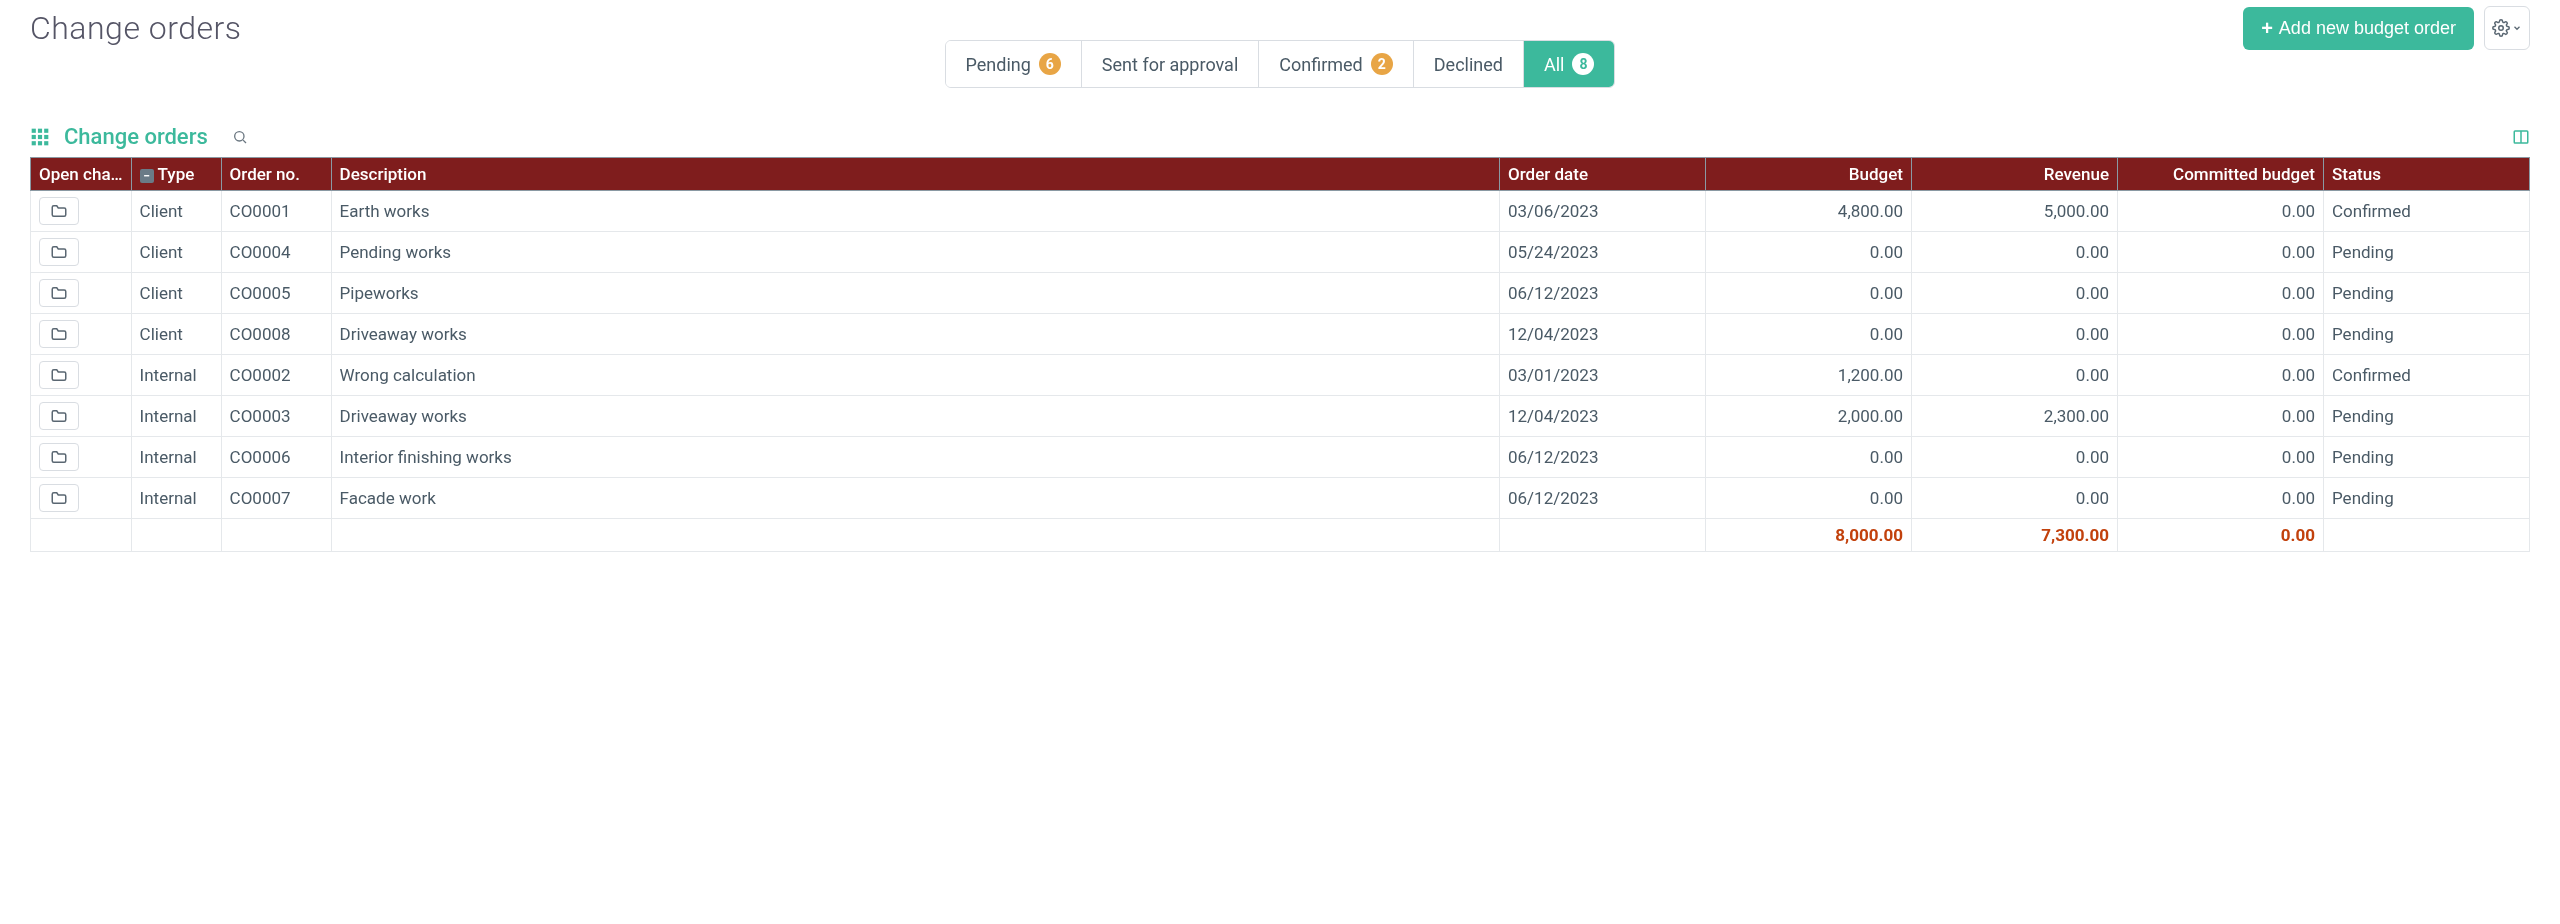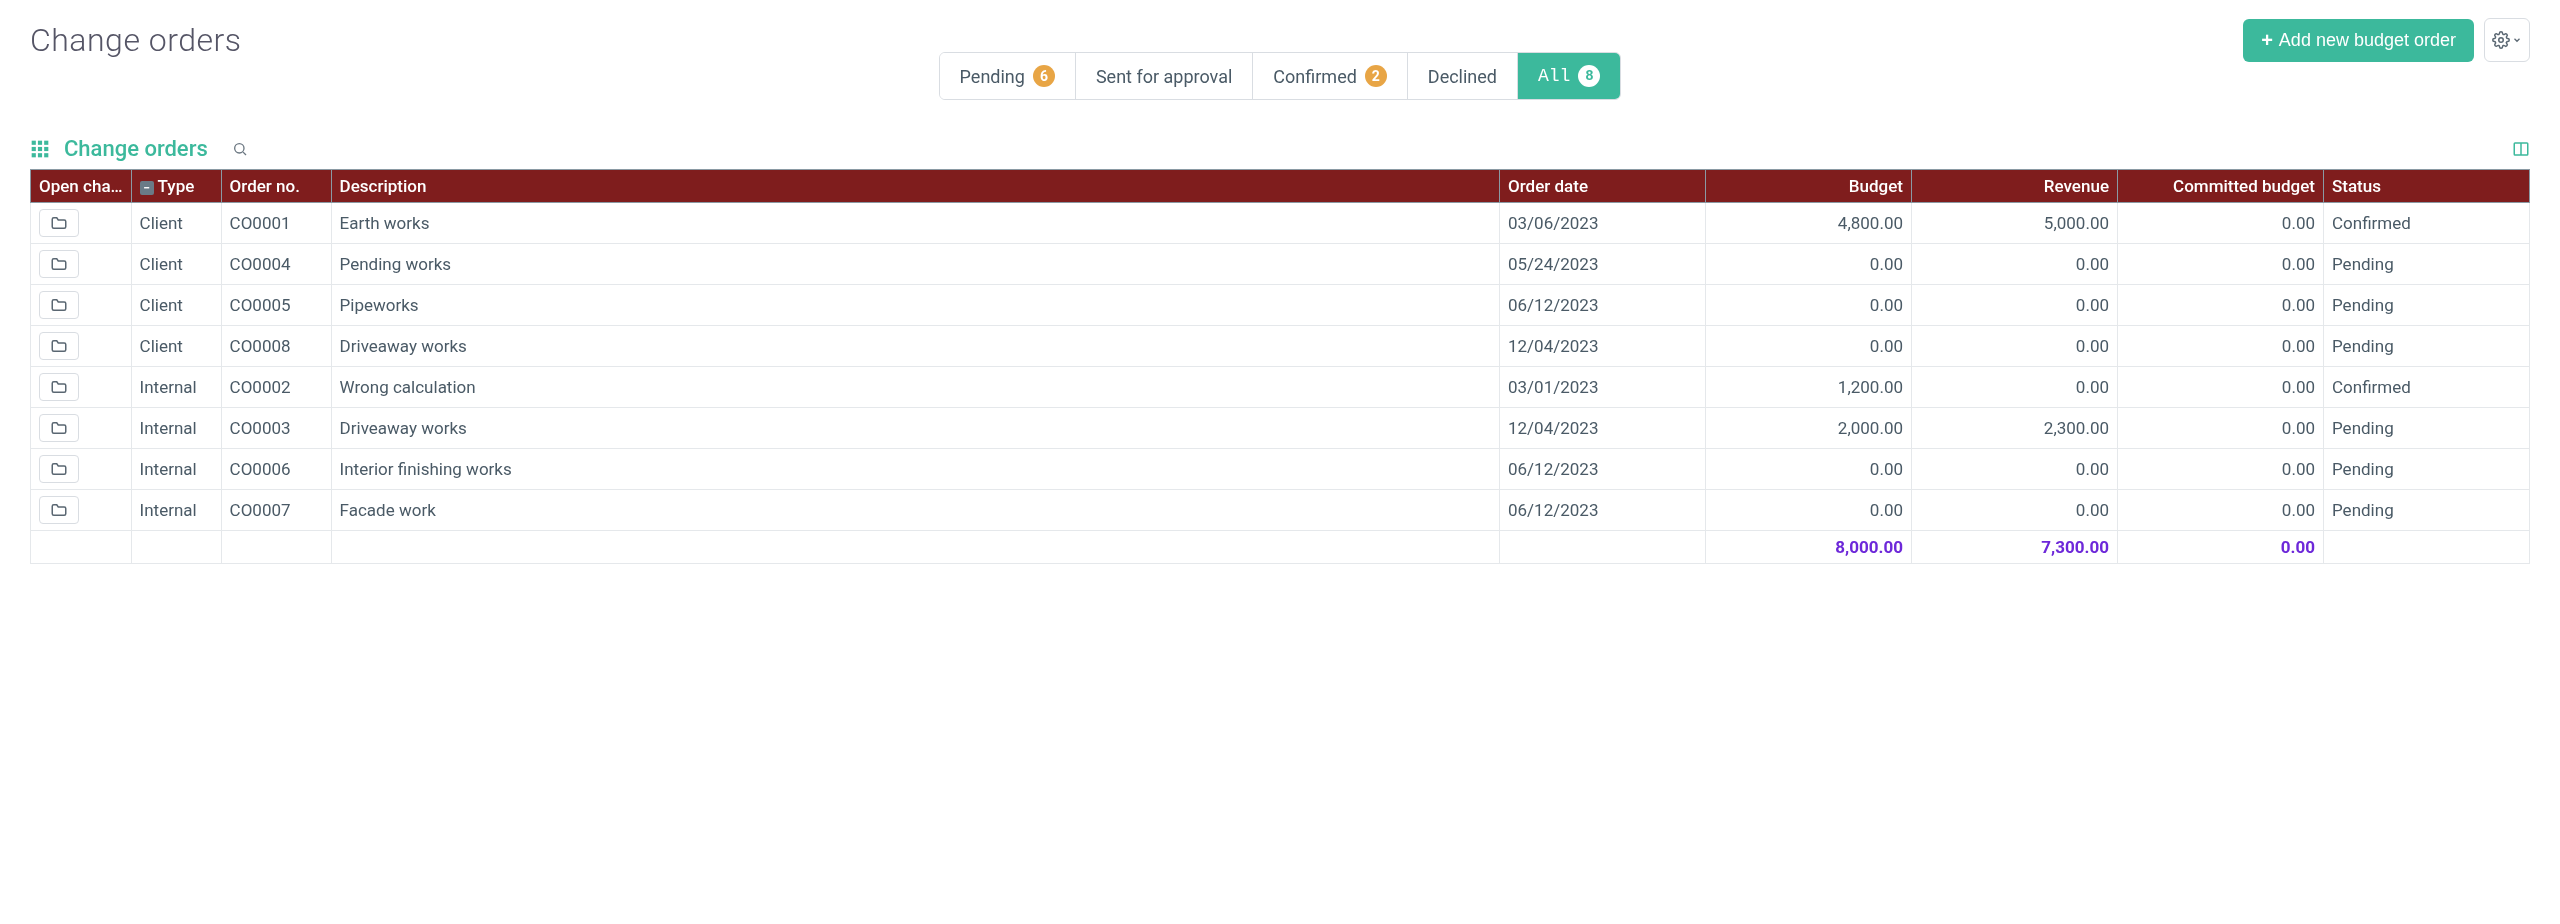--- a/index.html
+++ b/index.html
@@ -1,42 +1,42 @@
 <!DOCTYPE html>
 <html><head>
 <meta charset="utf-8">
 <style>
   * { box-sizing: border-box; }
   html, body { margin: 0; padding: 0; font-family: -apple-system, "Segoe UI", Roboto, "Helvetica Neue", Arial, sans-serif; color: #4a5a66; background: #fff; }
-  .page { padding: 18px 30px; }
+  .page { padding: 6px 30px; }
   .header-row { display: flex; align-items: center; justify-content: space-between; }
   .title { font-size: 32px; font-weight: 300; letter-spacing: 0.5px; color: #556; }
   .header-right { display: flex; align-items: center; gap: 10px; }
   .btn-primary { background: #3cb99c; color: #fff; border: none; border-radius: 6px; padding: 10px 18px; font-size: 18px; font-weight: 500; cursor: pointer; display: inline-flex; align-items: center; gap: 6px; }
   .gear-btn { width: 46px; height: 44px; border: 1px solid #d9dde2; border-radius: 6px; background: #fff; display: inline-flex; align-items: center; justify-content: center; cursor: pointer; color: #5a6772; gap: 2px; }
   .tabs { display: flex; justify-content: center; margin-top: -10px; }
   .tabgroup { display: inline-flex; border: 1px solid #d9dde2; border-radius: 6px; overflow: hidden; }
   .tab { padding: 12px 20px; font-size: 18px; color: #4a5a66; background: #fff; border-right: 1px solid #d9dde2; cursor: pointer; display: inline-flex; align-items: center; gap: 8px; }
-  .tab:last-child { border-right: none; font-family: Liberation Mono, monospace; }
+  .tab:last-child { border-right: none; }
   .tab.active { background: #3cb99c; color: #fff; }
   .badge { display: inline-flex; align-items: center; justify-content: center; min-width: 22px; height: 22px; border-radius: 11px; font-size: 14px; font-weight: 700; padding: 0 6px; }
   .badge-amber { background: #e8a545; color: #fff; }
   .badge-white { background: #fff; color: #3cb99c; }
   .section-head { display: flex; align-items: center; gap: 14px; margin-top: 36px; margin-bottom: 8px; }
   .grid-icon { color: #3cb99c; font-size: 20px; line-height: 1; }
   .section-title { color: #3cb99c; font-size: 22px; font-weight: 500; cursor: pointer; }
   .search-icon { color: #6a7680; font-size: 16px; cursor: pointer; margin-left: 10px; }
   .spacer { flex: 1; }
   .columns-icon { color: #3cb99c; font-size: 18px; cursor: pointer; }
   table.grid { width: 100%; border-collapse: collapse; font-size: 17px; }
   table.grid th { background: #7f1d1d; color: #fff; font-weight: 500; text-align: left; padding: 6px 8px; border: 1px solid #8a99a3; white-space: nowrap; overflow: hidden; text-overflow: ellipsis; }
   table.grid th.right, table.grid td.right { text-align: right; }
   table.grid td { border: 1px solid #e5e8eb; padding: 6px 8px; white-space: nowrap; }
   tr.group-row td { font-weight: 700; color: #3c4852; }
-  tr.totals-row td { font-weight: 700; color: #6d28d9; }
+  tr.totals-row td { font-weight: 700; color: #c2410c; }
   .collapse-toggle { display: inline-flex; align-items: center; justify-content: center; width: 14px; height: 14px; border-radius: 2px; background: #6a7b87; color: #fff; font-size: 12px; line-height: 1; margin-right: 4px; cursor: pointer; font-weight: 700; }
   .open-btn { width: 40px; height: 28px; border: 1px solid #d9dde2; border-radius: 4px; background: #fff; display: inline-flex; align-items: center; justify-content: center; cursor: pointer; color: #5a6772; }
   .col-open   { width: 90px; }
   .col-type   { width: 90px; }
   .col-order  { width: 110px; }
   .col-desc   { }
   .col-date   { width: 206px; }
   .col-budget { width: 206px; }
   .col-rev    { width: 206px; }
   .col-cbud   { width: 206px; }

